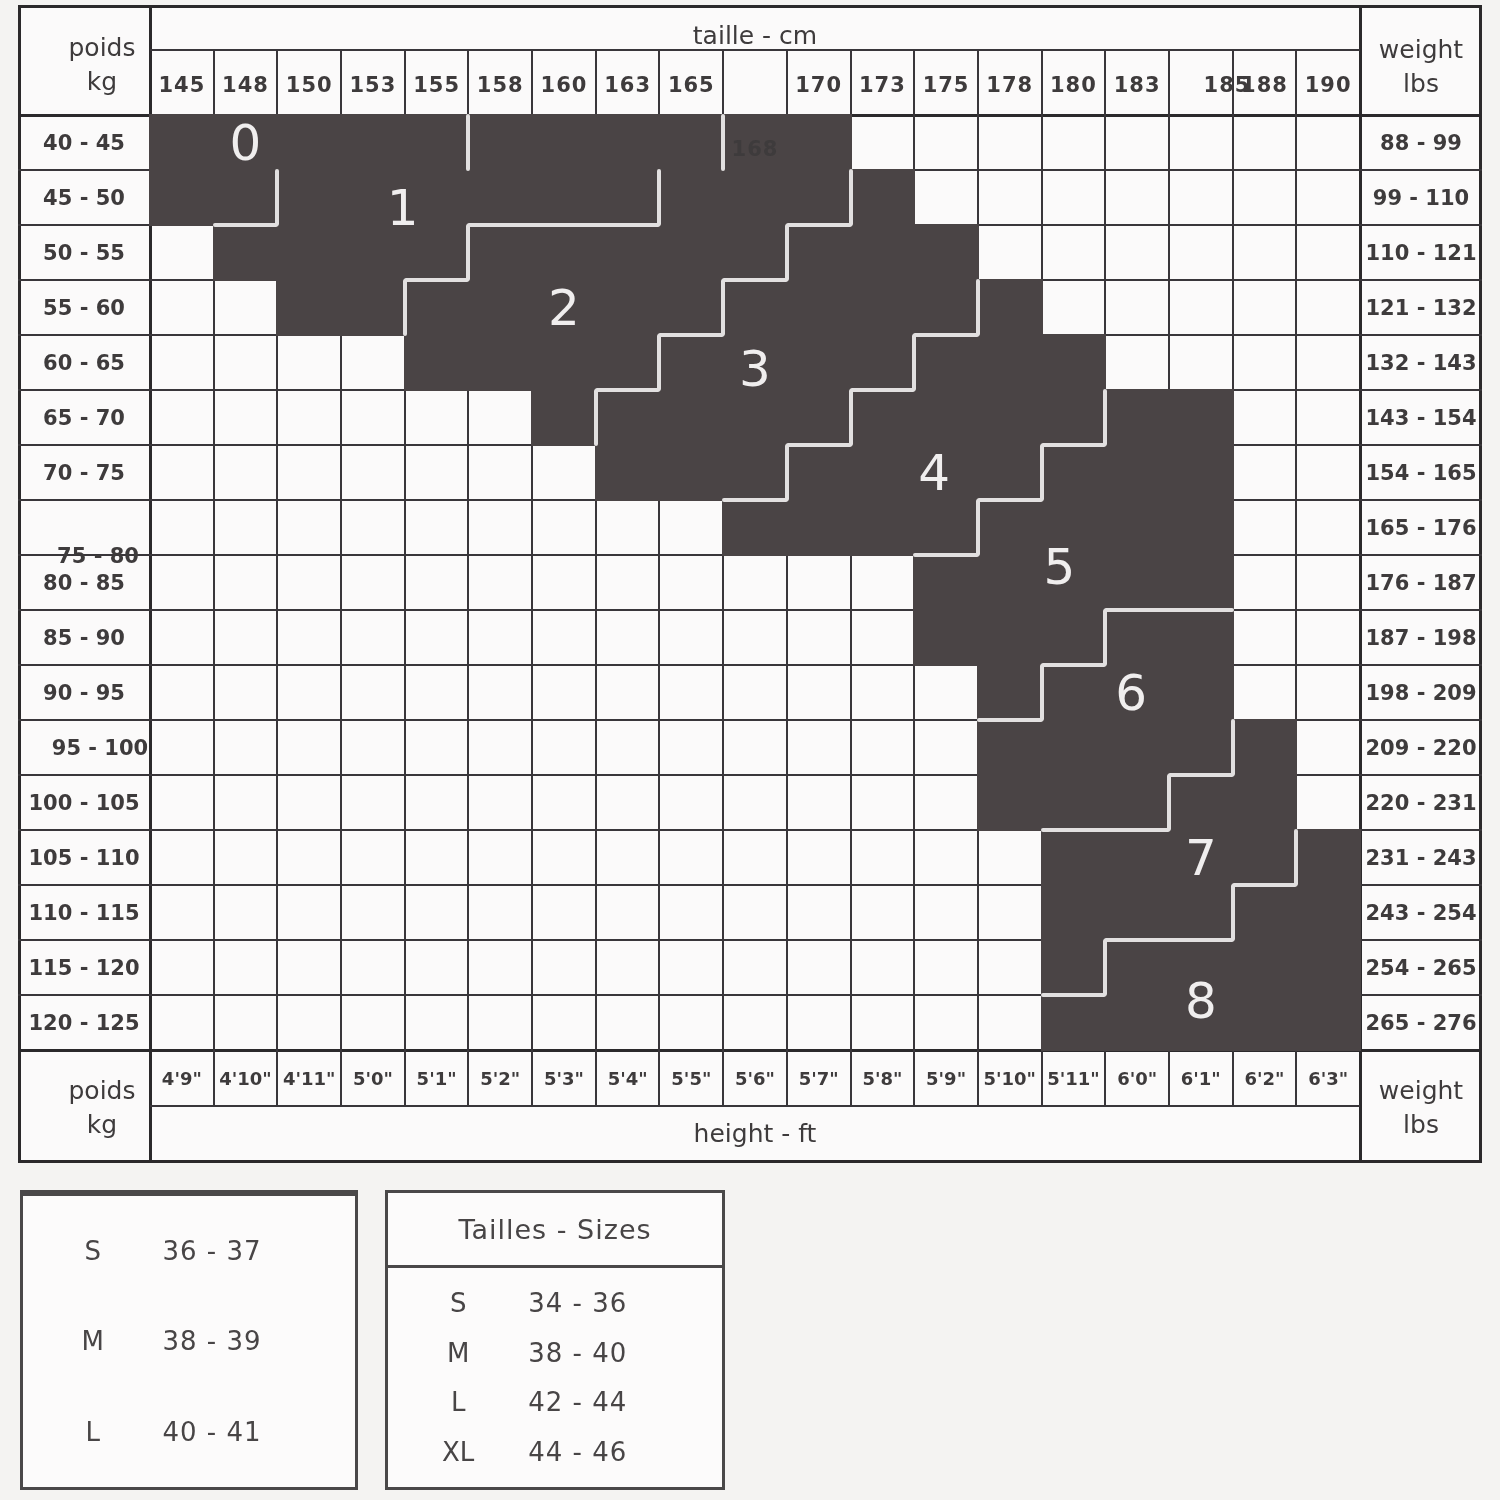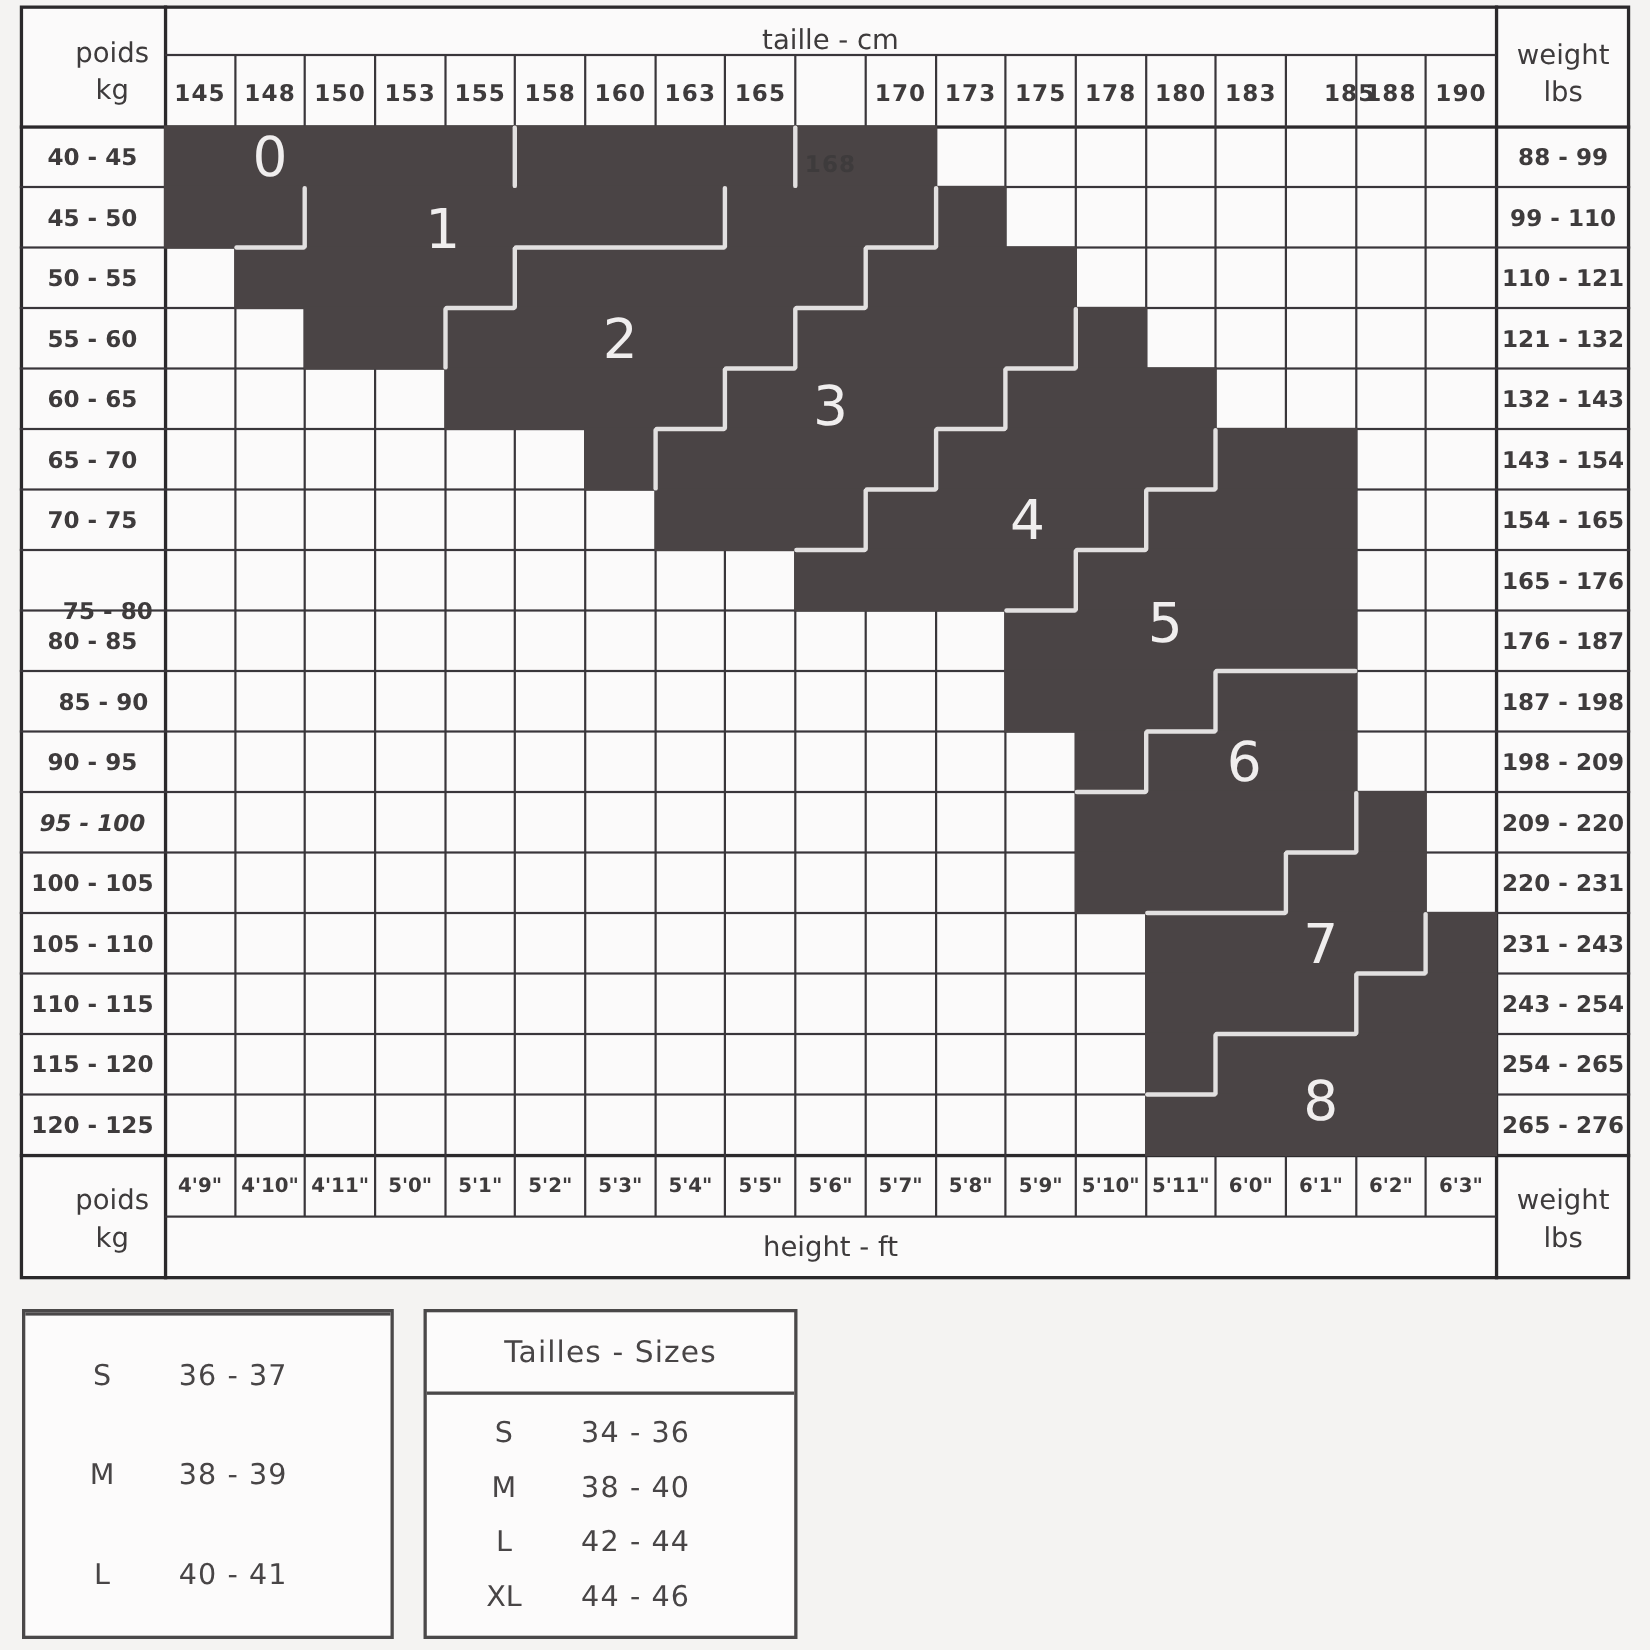--- a/index.html
+++ b/index.html
@@ -239,23 +239,23 @@
       <div class="axis-txt ft-txt" style="left: 1310.16px; top: 1073px;">6'3"</div>
       <div class="axis-txt kg-txt" style="left: 66px; top: 137.5px;">40 - 45</div>
       <div class="axis-txt kg-txt" style="left: 66px; top: 192.5px;">45 - 50</div>
       <div class="axis-txt kg-txt" style="left: 66px; top: 247.5px;">50 - 55</div>
       <div class="axis-txt kg-txt" style="left: 66px; top: 302.5px;">55 - 60</div>
       <div class="axis-txt kg-txt" style="left: 66px; top: 357.5px;">60 - 65</div>
       <div class="axis-txt kg-txt" style="left: 66px; top: 412.5px;">65 - 70</div>
       <div class="axis-txt kg-txt" style="left: 66px; top: 467.5px;">70 - 75</div>
       <div class="axis-txt kg-txt" style="left: 80px; top: 522.5px; margin-top: 28px;">75 - 80</div>
       <div class="axis-txt kg-txt" style="left: 66px; top: 577.5px;">80 - 85</div>
-      <div class="axis-txt kg-txt" style="left: 76px; top: 632.5px;">85 - 90</div>
+      <div class="axis-txt kg-txt" style="left: 66px; top: 632.5px;">85 - 90</div>
       <div class="axis-txt kg-txt" style="left: 66px; top: 687.5px;">90 - 95</div>
-      <div class="axis-txt kg-txt" style="left: 66px; top: 742.5px; font-style: italic;">95 - 100</div>
+      <div class="axis-txt kg-txt" style="left: 82px; top: 742.5px;">95 - 100</div>
       <div class="axis-txt kg-txt" style="left: 66px; top: 797.5px;">100 - 105</div>
       <div class="axis-txt kg-txt" style="left: 66px; top: 852.5px;">105 - 110</div>
       <div class="axis-txt kg-txt" style="left: 66px; top: 907.5px;">110 - 115</div>
       <div class="axis-txt kg-txt" style="left: 66px; top: 962.5px;">115 - 120</div>
       <div class="axis-txt kg-txt" style="left: 66px; top: 1017.5px;">120 - 125</div>
       <div class="axis-txt lbs-txt" style="left: 1403px; top: 137.5px;">88 - 99</div>
       <div class="axis-txt lbs-txt" style="left: 1403px; top: 192.5px;">99 - 110</div>
       <div class="axis-txt lbs-txt" style="left: 1403px; top: 247.5px;">110 - 121</div>
       <div class="axis-txt lbs-txt" style="left: 1403px; top: 302.5px;">121 - 132</div>
       <div class="axis-txt lbs-txt" style="left: 1403px; top: 357.5px;">132 - 143</div>

